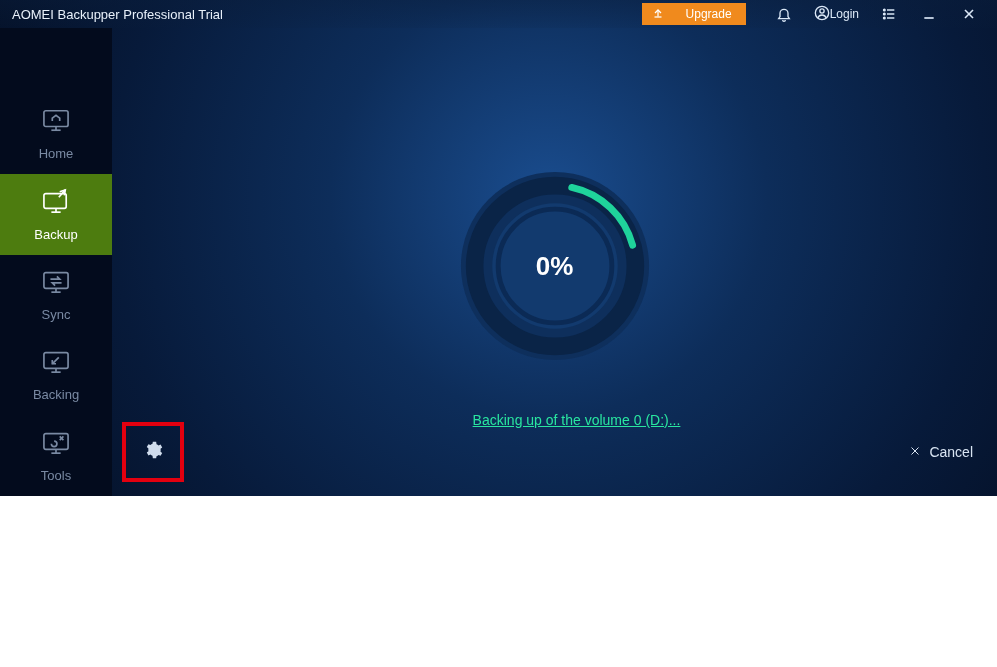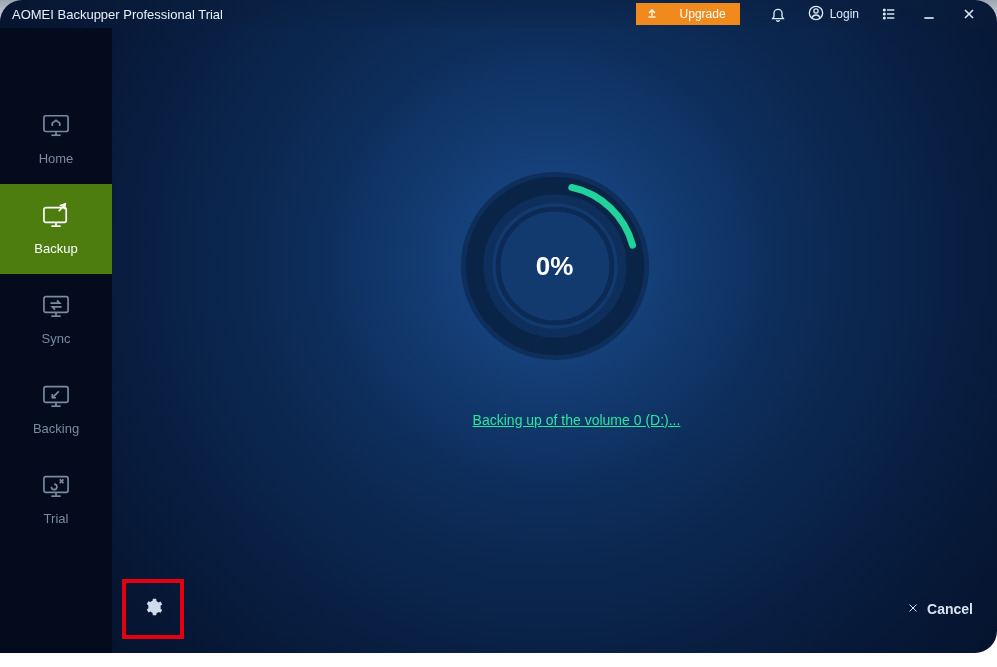--- a/index.html
+++ b/index.html
@@ -1,36 +1,36 @@
 <!DOCTYPE html>
 <html><head>
 <meta charset="utf-8">
 <style>
 * { margin: 0; padding: 0; box-sizing: border-box; font-family: "Segoe UI", Arial, sans-serif; }
 html, body { width: 997px; height: 667px; overflow: hidden; }
 .app {
-  width: 997px; height: 653px;
+  width: 997px; height: 496px;
   background: radial-gradient(circle at 55% 40%, #1a4d8f 0%, #0d2d5a 35%, #071a3a 70%, #040f24 100%);
-  display: flex; flex-direction: column; color: #fff; border-radius: 22px;
+  display: flex; flex-direction: column; color: #fff;
 }
 .titlebar {
   height: 28px; display: flex; align-items: center; padding: 0 8px 0 12px;
   background: linear-gradient(to bottom, rgba(10,30,60,.4), rgba(10,30,60,.1));
 }
 .titlebar .title { font-size: 13px; color: #e8f0fa; flex: 0 0 auto; }
 .titlebar .spacer { flex: 1; }
 .upgrade-btn {
   background: #f08a1d; color: #fff; font-size: 12px; height: 22px;
   padding: 0 14px 0 10px; display: flex; align-items: center; gap: 22px;
   cursor: pointer; margin-right: 18px;
 }
 .upgrade-btn svg { width: 12px; height: 12px; }
 .tb-icon { width: 20px; height: 20px; display: flex; align-items: center; justify-content: center; margin: 0 10px; cursor: pointer; color: #dbe8f7; }
 .tb-icon svg { width: 16px; height: 16px; }
-.login { display: flex; align-items: center; gap: 6px; margin: 0 10px; cursor: pointer; color: #dbe8f7; font-size: 12px; }
+.login { display: flex; align-items: center; margin: 0 10px; cursor: pointer; color: #dbe8f7; font-size: 12px; }
 .login svg { width: 16px; height: 16px; }
 .body { flex: 1; display: flex; min-height: 0; }
 .sidebar {
   width: 112px; background: #030b1d; display: flex; flex-direction: column; padding-top: 66px;
 }
 .nav-item {
   height: 90px; display: flex; flex-direction: column; align-items: center; justify-content: center;
   gap: 10px; color: #7a8aa3; cursor: pointer; font-size: 13px;
 }
 .nav-item.active { background: #4d7c0f; color: #fff; }
@@ -39,21 +39,21 @@
 .progress-wrap { margin-top: 140px; position: relative; width: 196px; height: 196px; }
 .progress-wrap .pct {
   position: absolute; inset: 0; display: flex; align-items: center; justify-content: center;
   font-size: 26px; font-weight: 700; color: #fff;
 }
 .status-link {
   margin-top: 48px; color: #29e6a0; font-size: 14px; text-decoration: underline; cursor: pointer; padding-left: 44px;
 }
 .footer {
   position: absolute; bottom: 0; left: 0; right: 0; height: 72px;
-  display: flex; align-items: center; padding: 0 24px 16px 10px; font-weight: bold;
+  display: flex; align-items: center; padding: 0 24px 16px 10px;
 }
 .settings-box {
   width: 62px; height: 60px; border: 4px solid #e3000f; display: flex; align-items: center; justify-content: center;
   color: #d0dcec; cursor: pointer; margin-left: 0;
 }
 .settings-box svg { width: 20px; height: 20px; }
 .footer .spacer { flex: 1; }
 .cancel { display: flex; align-items: center; gap: 8px; color: #d8e4f2; font-size: 14px; cursor: pointer; }
 .cancel svg { width: 12px; height: 12px; }
 </style>
@@ -174,21 +174,21 @@
         <span>
           <svg viewBox="0 0 32 28" fill="none" stroke="currentColor" stroke-width="1.8">
             <rect x="3" y="5" width="26" height="17" rx="2"></rect>
               <path d="M11 26h10"></path>
               <path d="M16 22v4"></path>
             <path d="M20 8l4 4"></path>
               <path d="M24 8l-4 4"></path>
             <path d="M11 16a3 3 0 103-3"></path>
           </svg>
         </span>
-        <span>Trial</span>
+        <span>Tools</span>
       </div>
 
     </div>
 
     <div class="main">
 
       <div class="progress-wrap">
         <svg viewBox="0 0 200 200" width="196" height="196">
 
           <circle cx="100" cy="100" r="96" fill="#0e2f5c"></circle>

